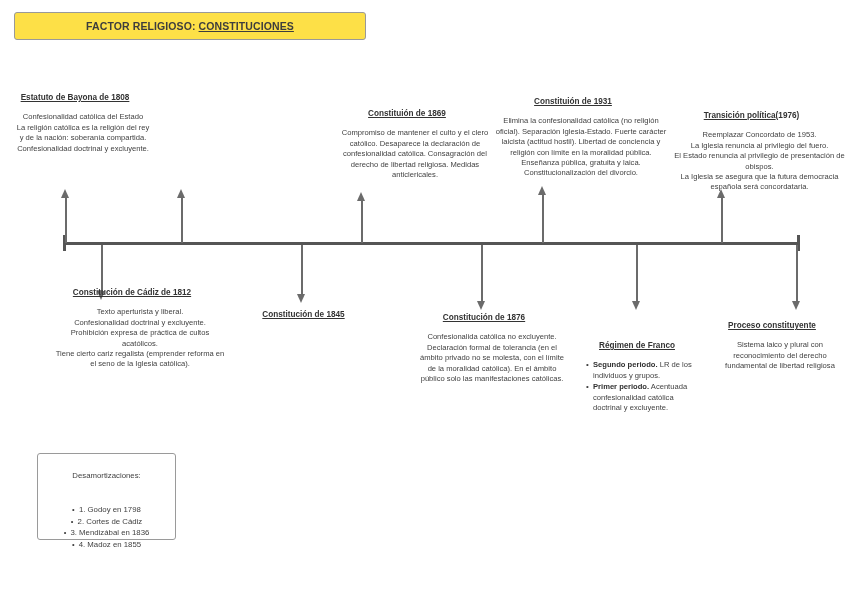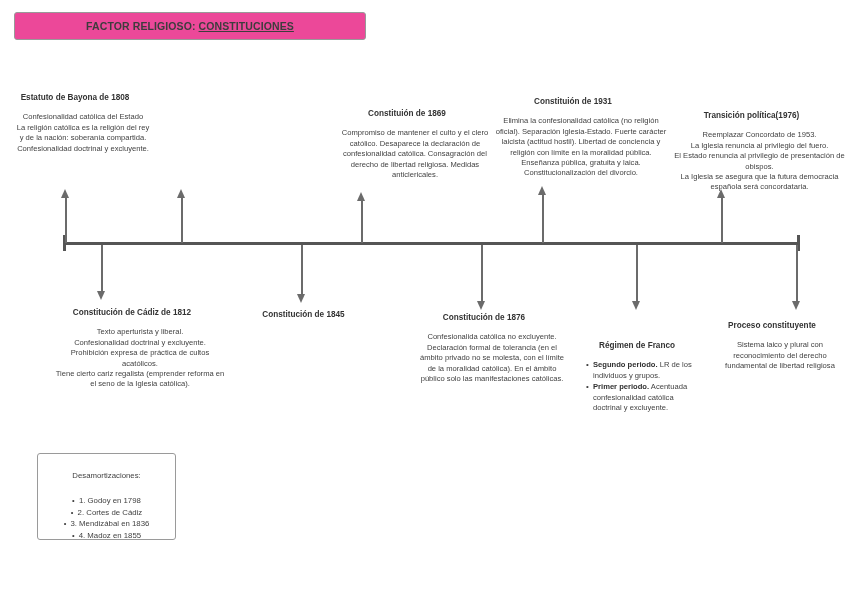--- a/index.html
+++ b/index.html
@@ -26,21 +26,21 @@
     left: 14px;
     top: 12px;
     width: 352px;
     height: 28px;
     border: 1px solid #999999;
     border-radius: 3px;
     box-sizing: border-box;
     display: flex;
     align-items: center;
     justify-content: center;
-    background: #ec4899;
+    background: #fde047;
   }
   .title-text {
     font-size: 10.5px;
     font-weight: bold;
     color: #3d3d3d;
     letter-spacing: 0.1px;
     white-space: nowrap;
   }
   .title-text .u { text-decoration: underline; }
 
@@ -83,20 +83,21 @@
   .block {
     position: absolute;
     text-align: center;
     font-size: 7.6px;
     line-height: 10.4px;
     color: #3f3f3f;
   }
   .block .bhead {
     font-size: 8.2px;
     font-weight: bold;
+    text-decoration: underline;
     display: block;
     margin-bottom: 9px;
     color: #333333;
   }
   .block .bhead .nound {
     text-decoration: none;
     display: inline-block;
     margin-top: 8px;
   }
   .block .bbody { display: block; margin-left: 16px; }
@@ -136,21 +137,21 @@
     border: 1px solid #9a9a9a;
     border-radius: 3px;
     box-sizing: border-box;
     background: #ffffff;
     padding-top: 17px;
   }
   .note-title {
     font-size: 7.8px;
     text-align: center;
     color: #3f3f3f;
-    margin-bottom: 15px;
+    margin-bottom: 24px;
   }
   .note-box ul {
     margin: 0;
     padding: 0;
     list-style: none;
     text-align: center;
   }
   .note-box li {
     font-size: 7.8px;
     line-height: 11.5px;
@@ -218,21 +219,21 @@
   <div class="block" style="left:478px; top:96px; width:190px;">
     <span class="bhead"><span>Constituión de 1931</span><span class="nound"></span></span>
     <span class="bbody">Elimina la confesionalidad católica (no religión oficial). Separación Iglesia-Estado. Fuerte carácter laicista (actitud hostil). Libertad de conciencia y religión con límite en la moralidad pública. Enseñanza pública, gratuita y laica. Constitucionalización del divorcio.</span>
   </div>
 
   <div class="block" style="left:655px; top:103px; width:193px;">
     <span class="bhead"><span>Transición política</span><span class="nound"> (1976)</span></span>
     <span class="bbody">Reemplazar Concordato de 1953.<br>La Iglesia renuncia al privilegio del fuero.<br>El Estado renuncia al privilegio de presentación de obispos.<br>La Iglesia se asegura que la futura democracia española será concordataria.</span>
   </div>
 
-  <div class="block" style="left:37px; top:308px; width:190px;">
+  <div class="block" style="left:37px; top:288px; width:190px;">
     <span class="bhead">Constitución de Cádiz de 1812</span>
     <span class="bbody">Texto aperturista y liberal.<br>Confesionalidad doctrinal y excluyente.<br>Prohibición expresa de práctica de cultos acatólicos.<br>Tiene cierto cariz regalista (emprender reforma en el seno de la Iglesia católica).</span>
   </div>
 
   <div class="block" style="left:216px; top:310px; width:175px;">
     <span class="bhead">Constitución de 1845</span>
   </div>
 
   <div class="block" style="left:404px; top:313px; width:160px;">
     <span class="bhead">Constitución de 1876</span>

